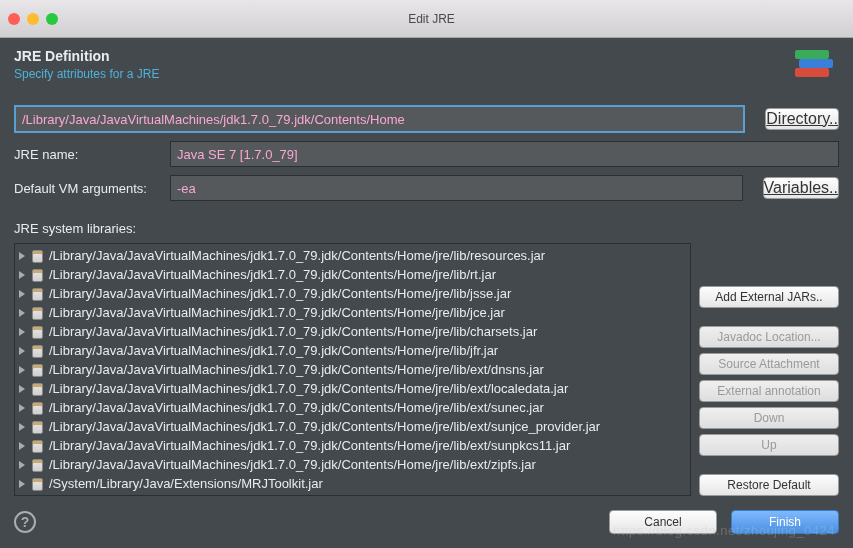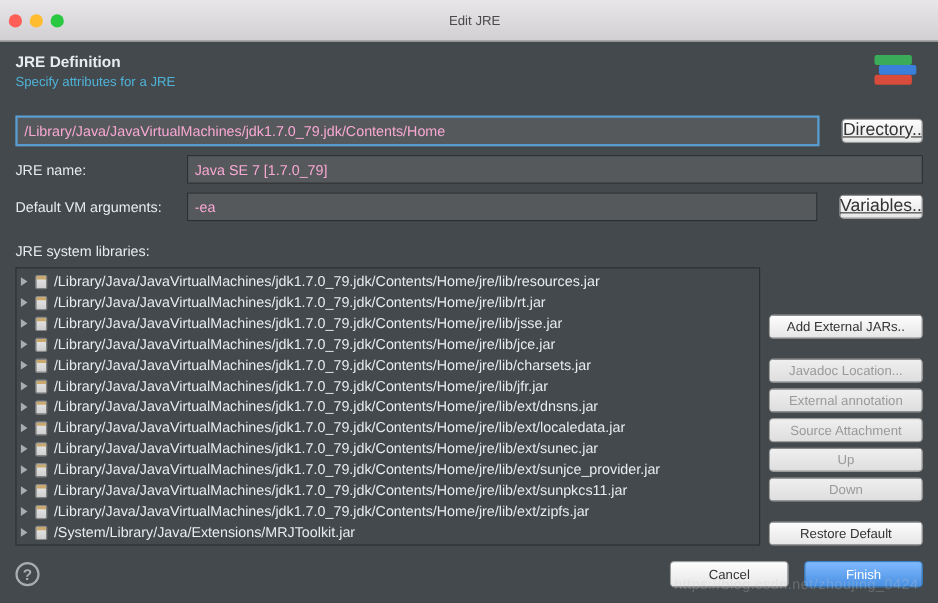--- a/index.html
+++ b/index.html
@@ -150,24 +150,24 @@
         <div class="item">
           <span class="tri"></span>
           <span class="jar"></span>
           <span>/System/Library/Java/Extensions/MRJToolkit.jar</span>
         </div>
       </div>
     <div class="btn-col">
       <button class="lbtn">Add External JARs..</button>
       <div class="spacer"></div>
       <button class="lbtn disabled">Javadoc Location...</button>
+      <button class="lbtn disabled">Source Attachment</button>
       <button class="lbtn disabled">External annotation</button>
-      <button class="lbtn disabled">Source Attachment</button>
+      <button class="lbtn disabled">Down</button>
       <button class="lbtn disabled">Up</button>
-      <button class="lbtn disabled">Down</button>
       <div class="spacer"></div>
       <button class="lbtn">Restore Default</button>
     </div>
   </div>
 </div>
 
 <div class="footer">
   <div class="help">?</div>
   <div class="gap"></div>
   <button class="fbtn cancel">Cancel</button>

